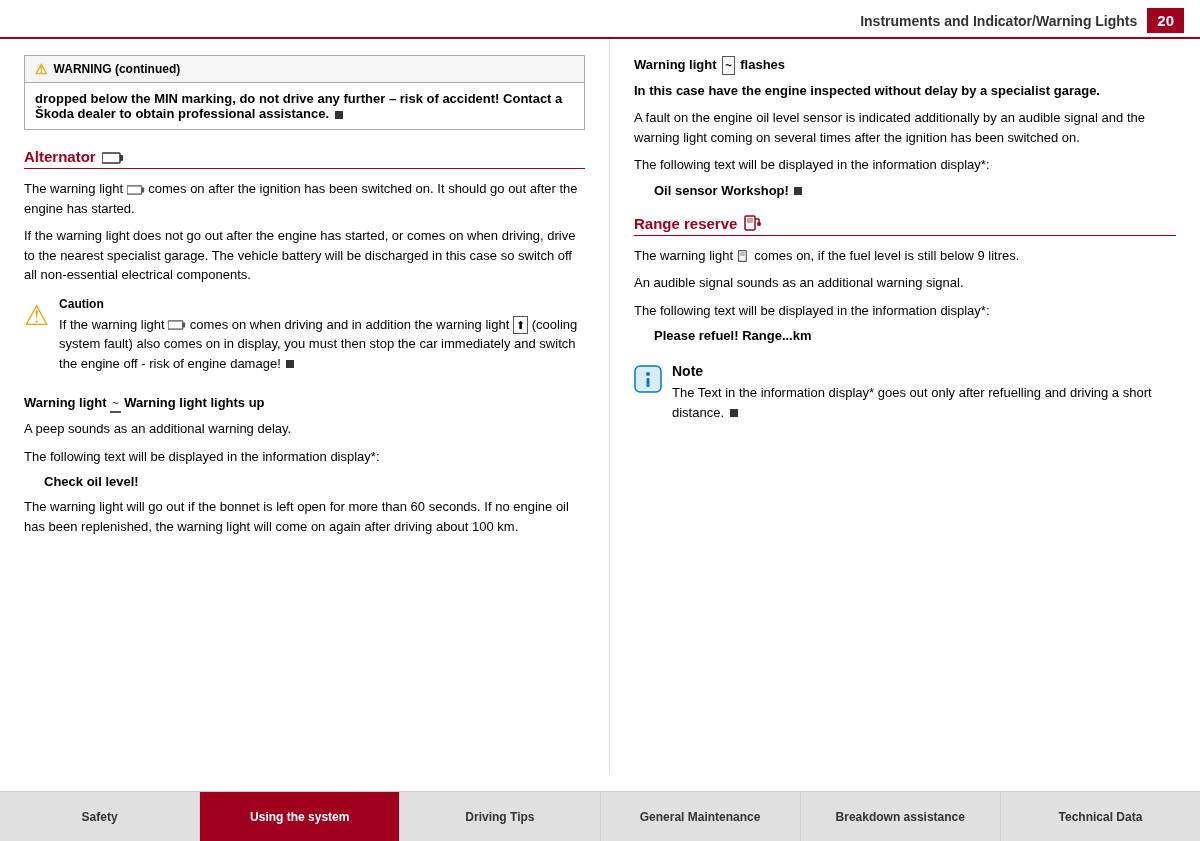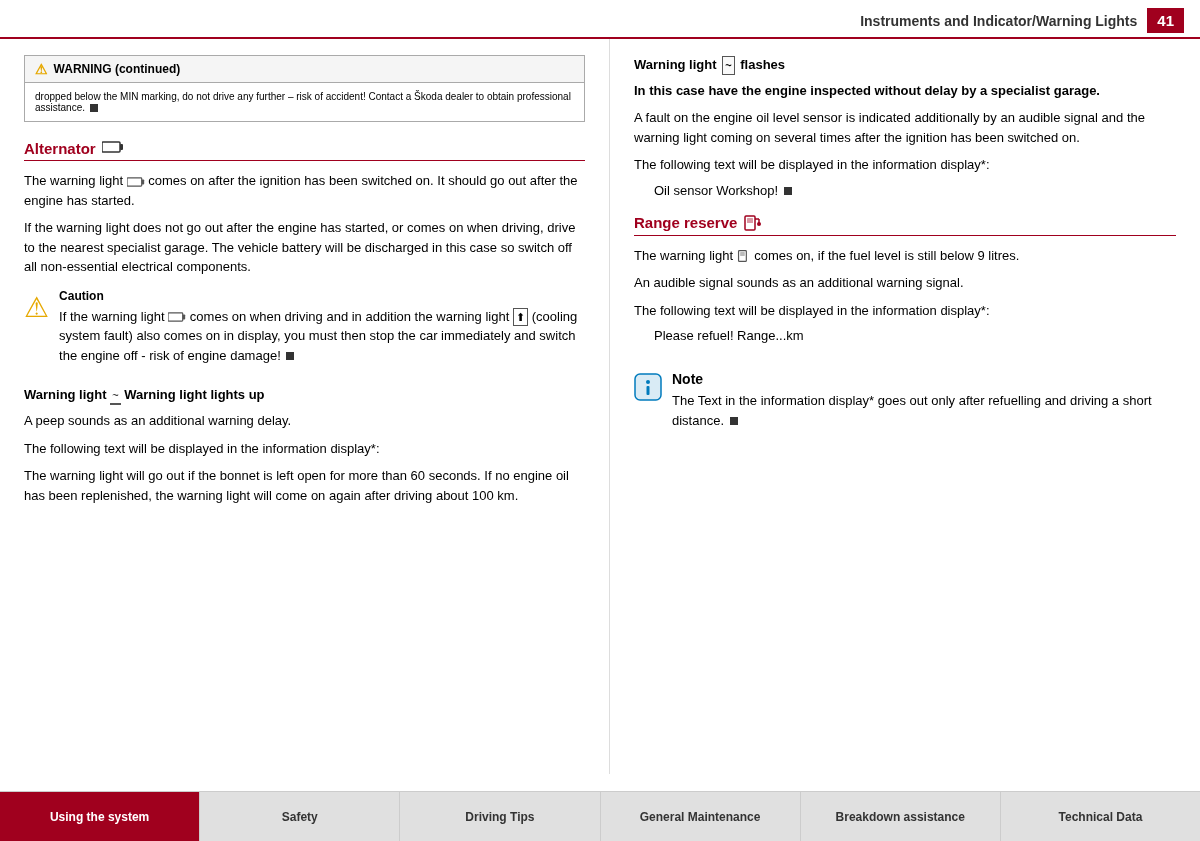--- a/index.html
+++ b/index.html
@@ -74,34 +74,34 @@
       font-size: 12px;
       font-weight: bold;
       border-bottom: 1px solid #aaa;
     }
     .warning-triangle {
       color: #e6a800;
       font-size: 14px;
     }
     .warning-box-body {
       padding: 8px 10px;
-      font-size: 10px;
-      font-weight: normal;
+      font-size: 13px;
+      font-weight: bold;
     }
 
     
     .section-heading {
       color: #a0001e;
       font-size: 15px;
       font-weight: bold;
       border-bottom: 1px solid #a0001e;
       padding-bottom: 3px;
       margin-bottom: 10px;
       display: flex;
-      align-items: flex-start;
+      align-items: flex-end;
       gap: 6px;
     }
 
     
     .caution-box {
       display: flex;
       gap: 10px;
       margin: 12px 0;
       align-items: flex-start;
     }
@@ -115,21 +115,21 @@
     .caution-title {
       font-weight: bold;
       font-size: 12px;
       margin-bottom: 4px;
     }
 
     
     .note-box {
       display: flex;
       gap: 10px;
-      margin: 28px 0;
+      margin: 20px 0;
       align-items: flex-start;
     }
     .note-icon {
       font-size: 24px;
       color: #007bbd;
       flex-shrink: 0;
       margin-top: 2px;
     }
     .note-content {}
     .note-title {
@@ -144,21 +144,21 @@
       font-size: 13px;
     }
 
     .subsection-heading {
       font-weight: bold;
       font-size: 13px;
       margin-bottom: 6px;
     }
 
     .indented-bold {
-      font-weight: normal;
+      font-weight: bold;
       padding-left: 20px;
       margin-bottom: 8px;
       display: block;
     }
 
     .stop-square {
       display: inline-block;
       width: 8px;
       height: 8px;
       background: #333;
@@ -207,21 +207,21 @@
     .footer-nav-item.inactive {
       background: #e0e0e0;
       color: #333;
     }
   </style>
 </head>
 <body>
 
 <div class="header">
   <span class="header-title">Instruments and Indicator/Warning Lights</span>
-  <span class="page-number">41</span>
+  <span class="page-number">20</span>
 </div>
 
 <div class="main-content">
 
   <div class="left-col">
 
     <div class="warning-box">
       <div class="warning-box-header">
         <span class="warning-triangle">⚠</span>
         <span>WARNING (continued)</span>
@@ -264,20 +264,21 @@
     </div>
 
     <div class="section" style="margin-top:10px;">
 
       <p class="subsection-heading">
         Warning light <span style="display:inline-block;font-size:11px;border-bottom:2px solid #555;padding:0 2px;vertical-align:middle;font-weight:normal;">~</span> <span style="font-weight:bold;">Warning light lights up</span>
       </p>
 
       <p>A peep sounds as an additional warning delay.</p>
       <p>The following text will be displayed in the information display*:</p>
+      <span class="indented-bold">Check oil level!</span>
       <p>The warning light will go out if the bonnet is left open for more than 60 seconds. If no engine oil has been replenished, the warning light will come on again after driving about 100 km.</p>
     </div>
   </div>
 
   <div class="right-col">
 
     <div class="section">
       <p class="subsection-heading">
         Warning light <span class="icon-inline">~</span> <strong>flashes</strong>
       </p>
@@ -330,27 +331,27 @@
             <span>The Text in the information display* goes out only after refuelling and driving a short distance.</span>
             <span class="stop-square"></span>
           </p>
         </div>
       </div>
     </div>
   </div>
 </div>
 
 <div class="footer-nav">
+  <div class="footer-nav-item inactive">
+    <span>Safety</span>
+  </div>
   <div class="footer-nav-item active">
     <span>Using the system</span>
   </div>
   <div class="footer-nav-item inactive">
-    <span>Safety</span>
-  </div>
-  <div class="footer-nav-item inactive">
     <span>Driving Tips</span>
   </div>
   <div class="footer-nav-item inactive">
     <span>General Maintenance</span>
   </div>
   <div class="footer-nav-item inactive">
     <span>Breakdown assistance</span>
   </div>
   <div class="footer-nav-item inactive">
     <span>Technical Data</span>

